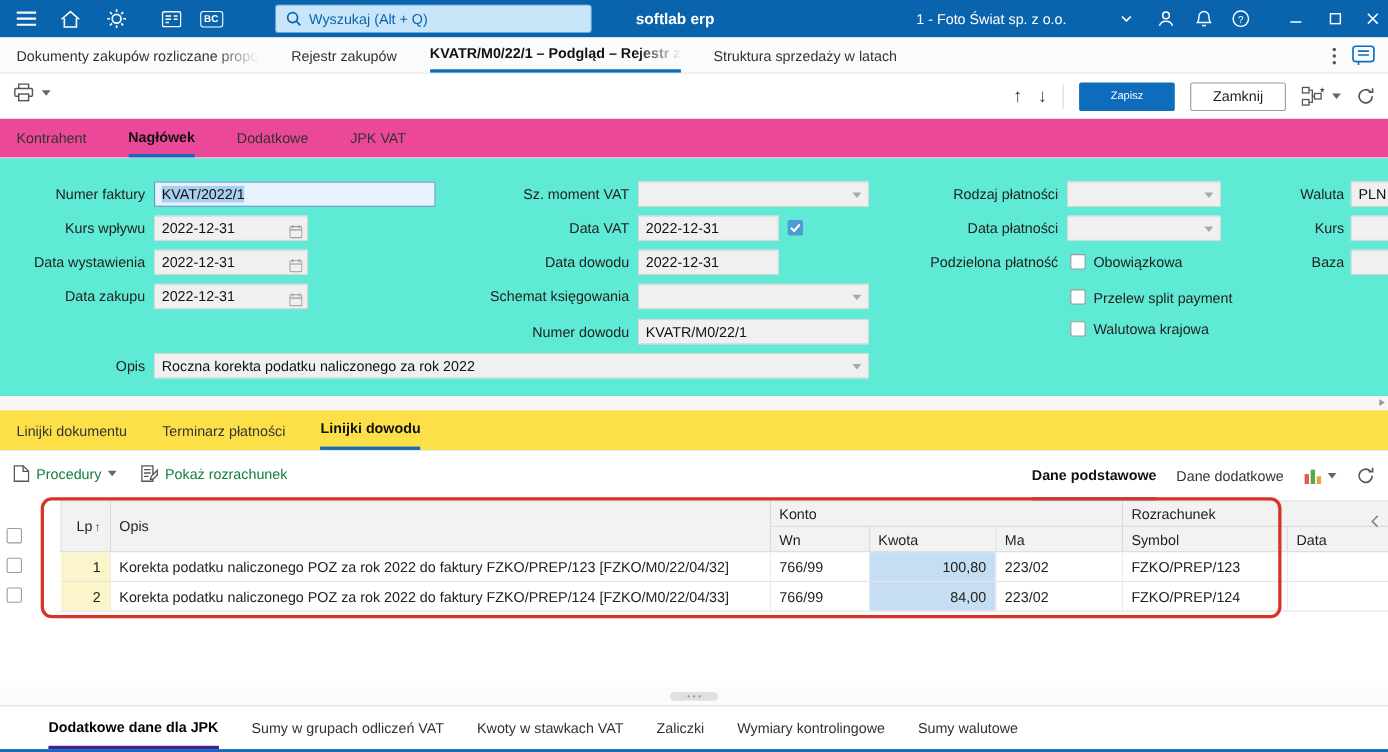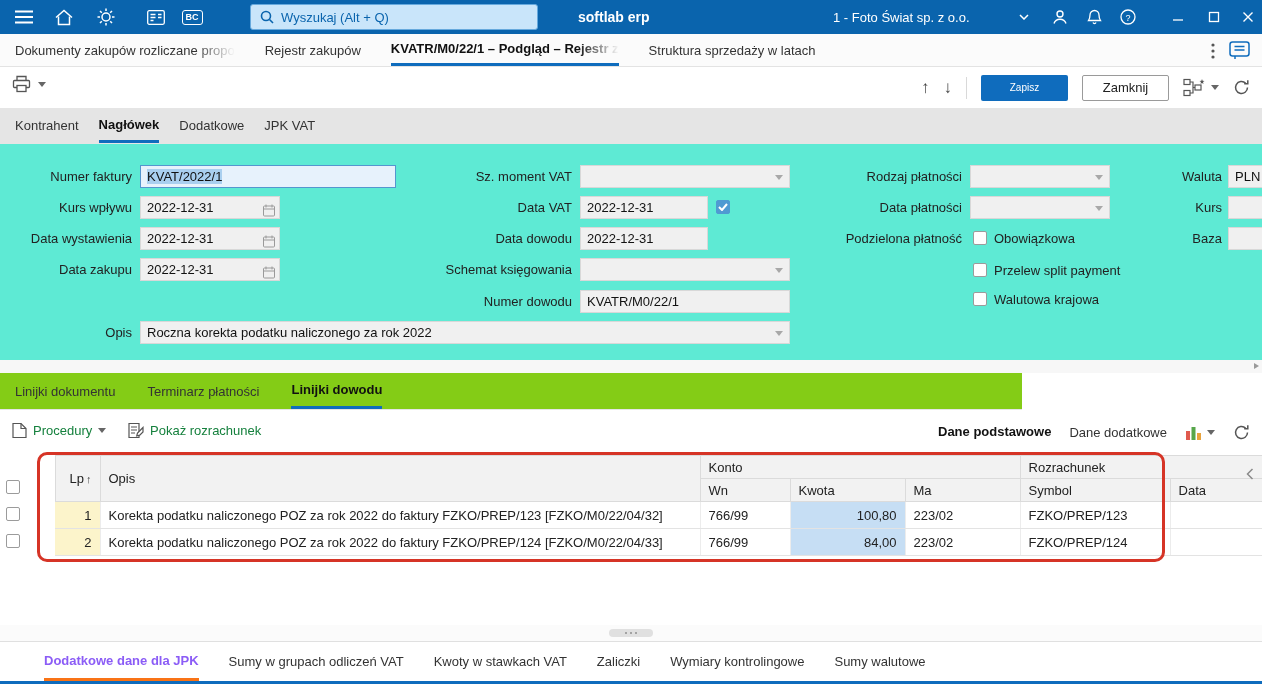--- a/index.html
+++ b/index.html
@@ -37,21 +37,21 @@
   .print-group { position:absolute; left:12px; top:8px; display:flex; align-items:center; gap:7px; }
   .mt-right { position:absolute; right:12px; top:0; height:41px; display:flex; align-items:center; gap:14px; }
   .arrow-glyph { font-size:17px; color:#444; line-height:1; }
   .vsep { width:1px; height:22px; background:#d9d9d9; }
   .btn-primary { width:87px; height:26px; background:#0f6cbd; color:#fff; border:none; border-radius:2px; font-size:10px; font-family:"Liberation Sans",sans-serif; cursor:pointer; }
   .btn-secondary { width:87px; height:26px; background:#fff; color:#222; border:1px solid #9a9a9a; border-radius:2px; font-size:13px; font-family:"Liberation Sans",sans-serif; cursor:pointer; }
   .icon-group { display:flex; align-items:center; gap:5px; }
   .tri-down { width:0; height:0; border-left:4px solid transparent; border-right:4px solid transparent; border-top:5px solid #666; display:inline-block; }
 
   
-  .header-tabs { position:absolute; top:108px; left:0; width:1262px; height:36px; border-bottom:1px solid #e5e5e5; display:flex; align-items:stretch; gap:20px; padding-left:15px; background:#e5e5e5; }
+  .header-tabs { position:absolute; top:108px; left:0; width:1262px; height:36px; border-bottom:1px solid #e5e5e5; display:flex; align-items:stretch; gap:38px; padding-left:15px; background:#ec4899; }
   .htab { display:flex; align-items:center; color:#333; }
   .htab.active { font-weight:bold; color:#111; border-bottom:3px solid #0f6cbd; }
 
   
   .form-area { position:absolute; top:144px; left:0; width:1262px; height:216px; background:#5eead4; }
   .flabel { position:absolute; text-align:right; line-height:23px; height:23px; color:#222; white-space:nowrap; }
   .ffield { position:absolute; height:23px; background:#f0f0f0; border:1px solid #d8d8d8; font-size:13px; line-height:21px; padding:0 6px; color:#111; white-space:nowrap; overflow:hidden; }
   .ffield.dd { padding-right:18px; }
   .chev-tri { position:absolute; right:6px; top:9px; width:0; height:0; border-left:4px solid transparent; border-right:4px solid transparent; border-top:5px solid #a8a8a8; }
   .cal-wrap { position:absolute; right:4px; top:5px; }
@@ -63,21 +63,21 @@
   .cb-label { color:#222; white-space:nowrap; }
 
   
   .hscroll-top { position:absolute; top:360px; left:0; width:1262px; height:13px; background:#f7f7f7; }
   .hscroll-arrow-r { position:absolute; right:3px; top:3px; width:0; height:0; border-top:3.5px solid transparent; border-bottom:3.5px solid transparent; border-left:5px solid #9a9a9a; }
   .hscroll-bottom { position:absolute; top:625px; left:0; width:1262px; height:16px; background:#fbfbfb; }
   .splitter-handle { position:absolute; left:609px; top:4px; width:44px; height:8px; background:#e0e0e0; border-radius:4px; display:flex; align-items:center; justify-content:center; gap:3px; }
   .splitter-handle i { width:2px; height:2px; background:#8f8f8f; border-radius:50%; }
 
   
-  .lines-tabs { position:absolute; top:373px; left:0; width:1022px; height:37px; border-bottom:1px solid #e5e5e5; display:flex; align-items:stretch; gap:32px; padding-left:15px; background:#84cc16; }
+  .lines-tabs { position:absolute; top:373px; left:0; width:1262px; height:37px; border-bottom:1px solid #e5e5e5; display:flex; align-items:stretch; gap:32px; padding-left:15px; background:#fde047; }
   .ltab { display:flex; align-items:center; color:#333; }
   .ltab.active { font-weight:bold; color:#111; border-bottom:3px solid #0f6cbd; }
 
   
   .lines-toolbar { position:absolute; top:410px; left:0; width:1262px; height:45px; background:#fff; }
   .lt-btn { position:absolute; top:12px; display:flex; align-items:center; gap:6px; color:#15803d; }
   .lt-right { position:absolute; right:12px; top:0; height:45px; display:flex; align-items:stretch; gap:18px; }
   .view-tab { display:flex; align-items:center; color:#333; }
   .view-tab.active { font-weight:bold; color:#111; border-bottom:3px solid #0f6cbd; }
   .lt-right .icon-group { align-self:center; }
@@ -93,21 +93,21 @@
   td.lp-cell { background:#fcf4cb; text-align:right; }
   td.kwota-cell { background:#c6def4; text-align:right; }
   .sort { font-size:11px; margin-left:2px; color:#444; }
 
   .red-annotation { position:absolute; left:37px; top:452px; width:1128px; height:110px; border:3px solid #d63426; border-radius:10px; pointer-events:none; z-index:5; }
   .collapse-ic { position:absolute; left:1246px; top:468px; }
 
   
   .bottom-tabs { position:absolute; top:641px; left:0; width:1262px; height:40px; border-top:1px solid #e0e0e0; background:#fff; display:flex; align-items:stretch; gap:30px; padding-left:44px; }
   .btab { display:flex; align-items:center; color:#333; white-space:nowrap; }
-  .btab.active { font-weight:bold; color:#8b5cf6; border-bottom:3px solid #f97316; }
+  .btab.active { font-weight:bold; color:#000000; border-bottom:3px solid #4c1d95; }
   .btabs-dots { position:absolute; left:12px; top:651px; }
   .footer-bar { position:absolute; left:0; top:681px; width:1262px; height:3px; background:#0f6cbd; }
 </style>
 </head>
 <body>
 
 <div class="topbar">
   <div class="tb-ic" style="left:10px">
     <svg width="18" height="14" viewBox="0 0 18 14">
         <path d="M0 1.5h18M0 7h18M0 12.5h18" stroke="#fff" stroke-width="2"></path>

